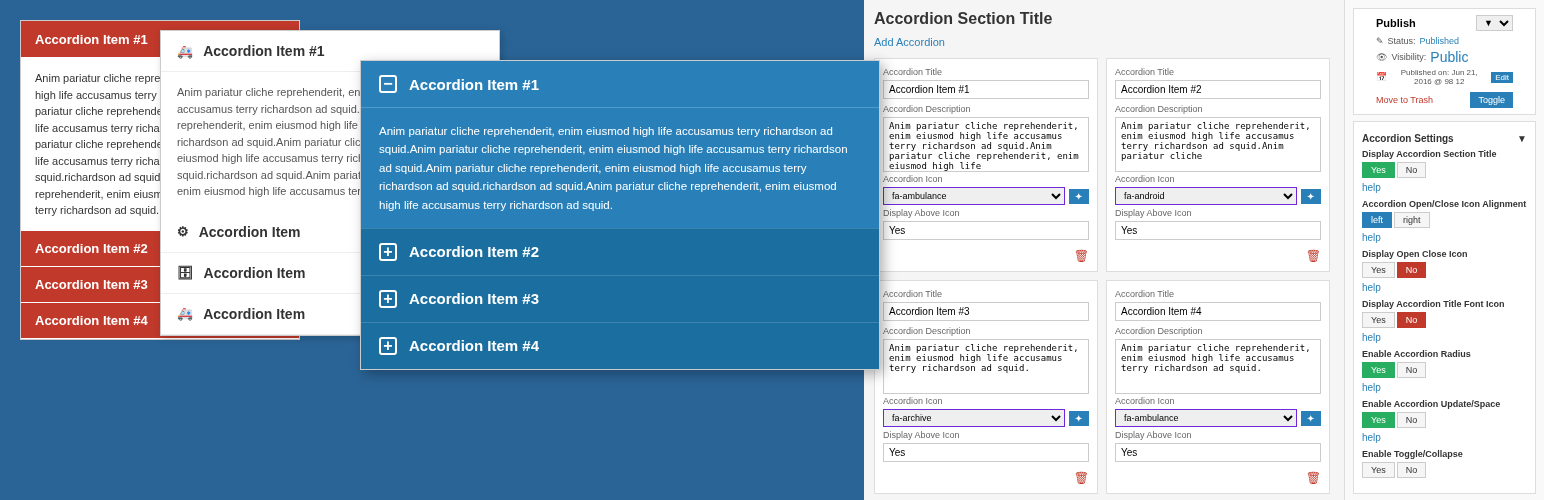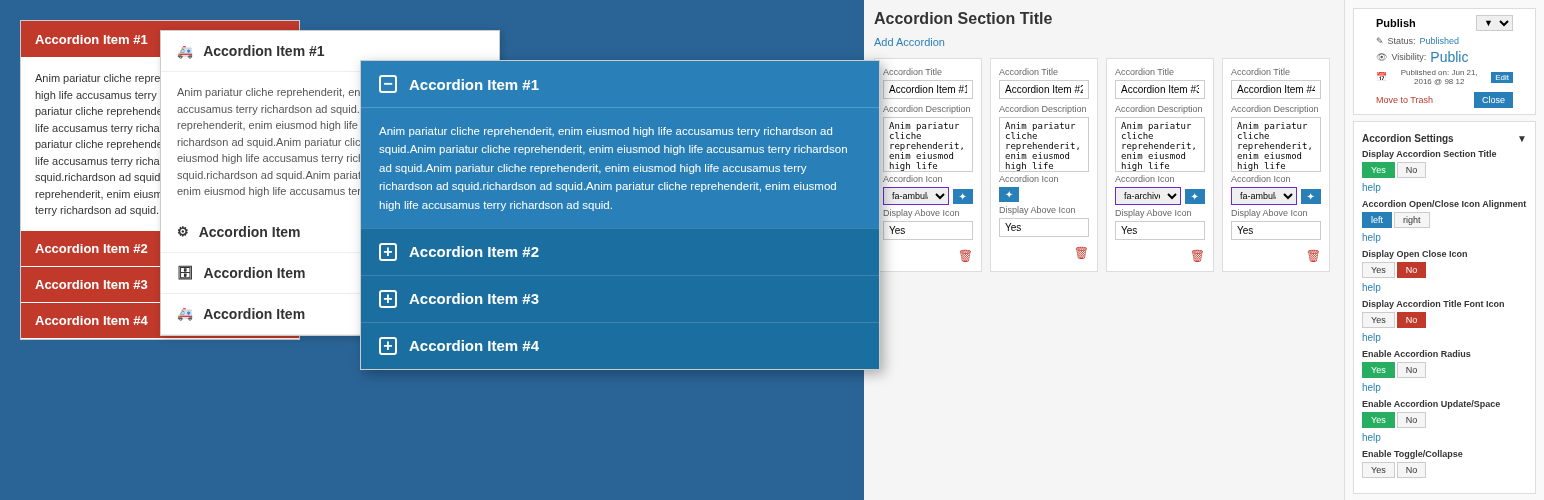--- a/index.html
+++ b/index.html
@@ -230,21 +230,21 @@
     .add-accordion-btn {
       font-size: 11px;
       color: #2980b9;
       cursor: pointer;
       margin-bottom: 10px;
       display: block;
     }
 
     .admin-grid {
       display: grid;
-      grid-template-columns: 1fr 1fr 1fr 1fr;
+      grid-template-columns: 1fr 1fr;
       gap: 8px;
     }
 
     .admin-form-group {
       background: white;
       border: 1px solid #ddd;
       padding: 8px;
       font-size: 10px;
     }
 
@@ -513,20 +513,21 @@
         <span class="delete-icon">🗑</span>
       </div>
 
       <div class="admin-form-group">
         <label>Accordion Title</label>
         <input type="text" value="Accordion Item #2" style="">
         <label>Accordion Description</label>
         <textarea style="">Anim pariatur cliche reprehenderit, enim eiusmod high life accusamus terry richardson ad squid.Anim pariatur cliche</textarea>
         <label>Accordion Icon</label>
         <div class="field-row">
+          <select><option>fa-android</option></select>
           <button class="btn-blue">✦</button>
         </div>
         <label>Display Above Icon</label>
         <input type="text" value="Yes" style="">
         <span class="delete-icon">🗑</span>
       </div>
 
       <div class="admin-form-group">
         <label>Accordion Title</label>
         <input type="text" value="Accordion Item #3" style="">
@@ -577,21 +578,21 @@
         <span>Visibility: </span>
         <a style="color:#2980b9;font-size:14px;">Public</a>
       </div>
       <div class="setting-row">
         <span>📅</span>
         <span style="font-size:8px;text-align:center;">Published on: Jun 21, 2016 @ 98 12</span>
         <span style="background:#2980b9;color:white;font-size:8px;padding:1px 4px;cursor:pointer;">Edit</span>
       </div>
       <div style="display:flex;justify-content:space-between;align-items:center;margin-top:6px;">
         <a style="color:#c0392b;font-size:9px;cursor:pointer;">Move to Trash</a>
-        <button class="btn-update">Close</button>
+        <button class="btn-update">Toggle</button>
       </div>
     </div>
 
     <div class="settings-box">
       <div class="settings-box-title">
         <span>Accordion Settings</span>
         <span>▼</span>
       </div>
 
       <div class="setting-label">Display Accordion Section Title</div>

